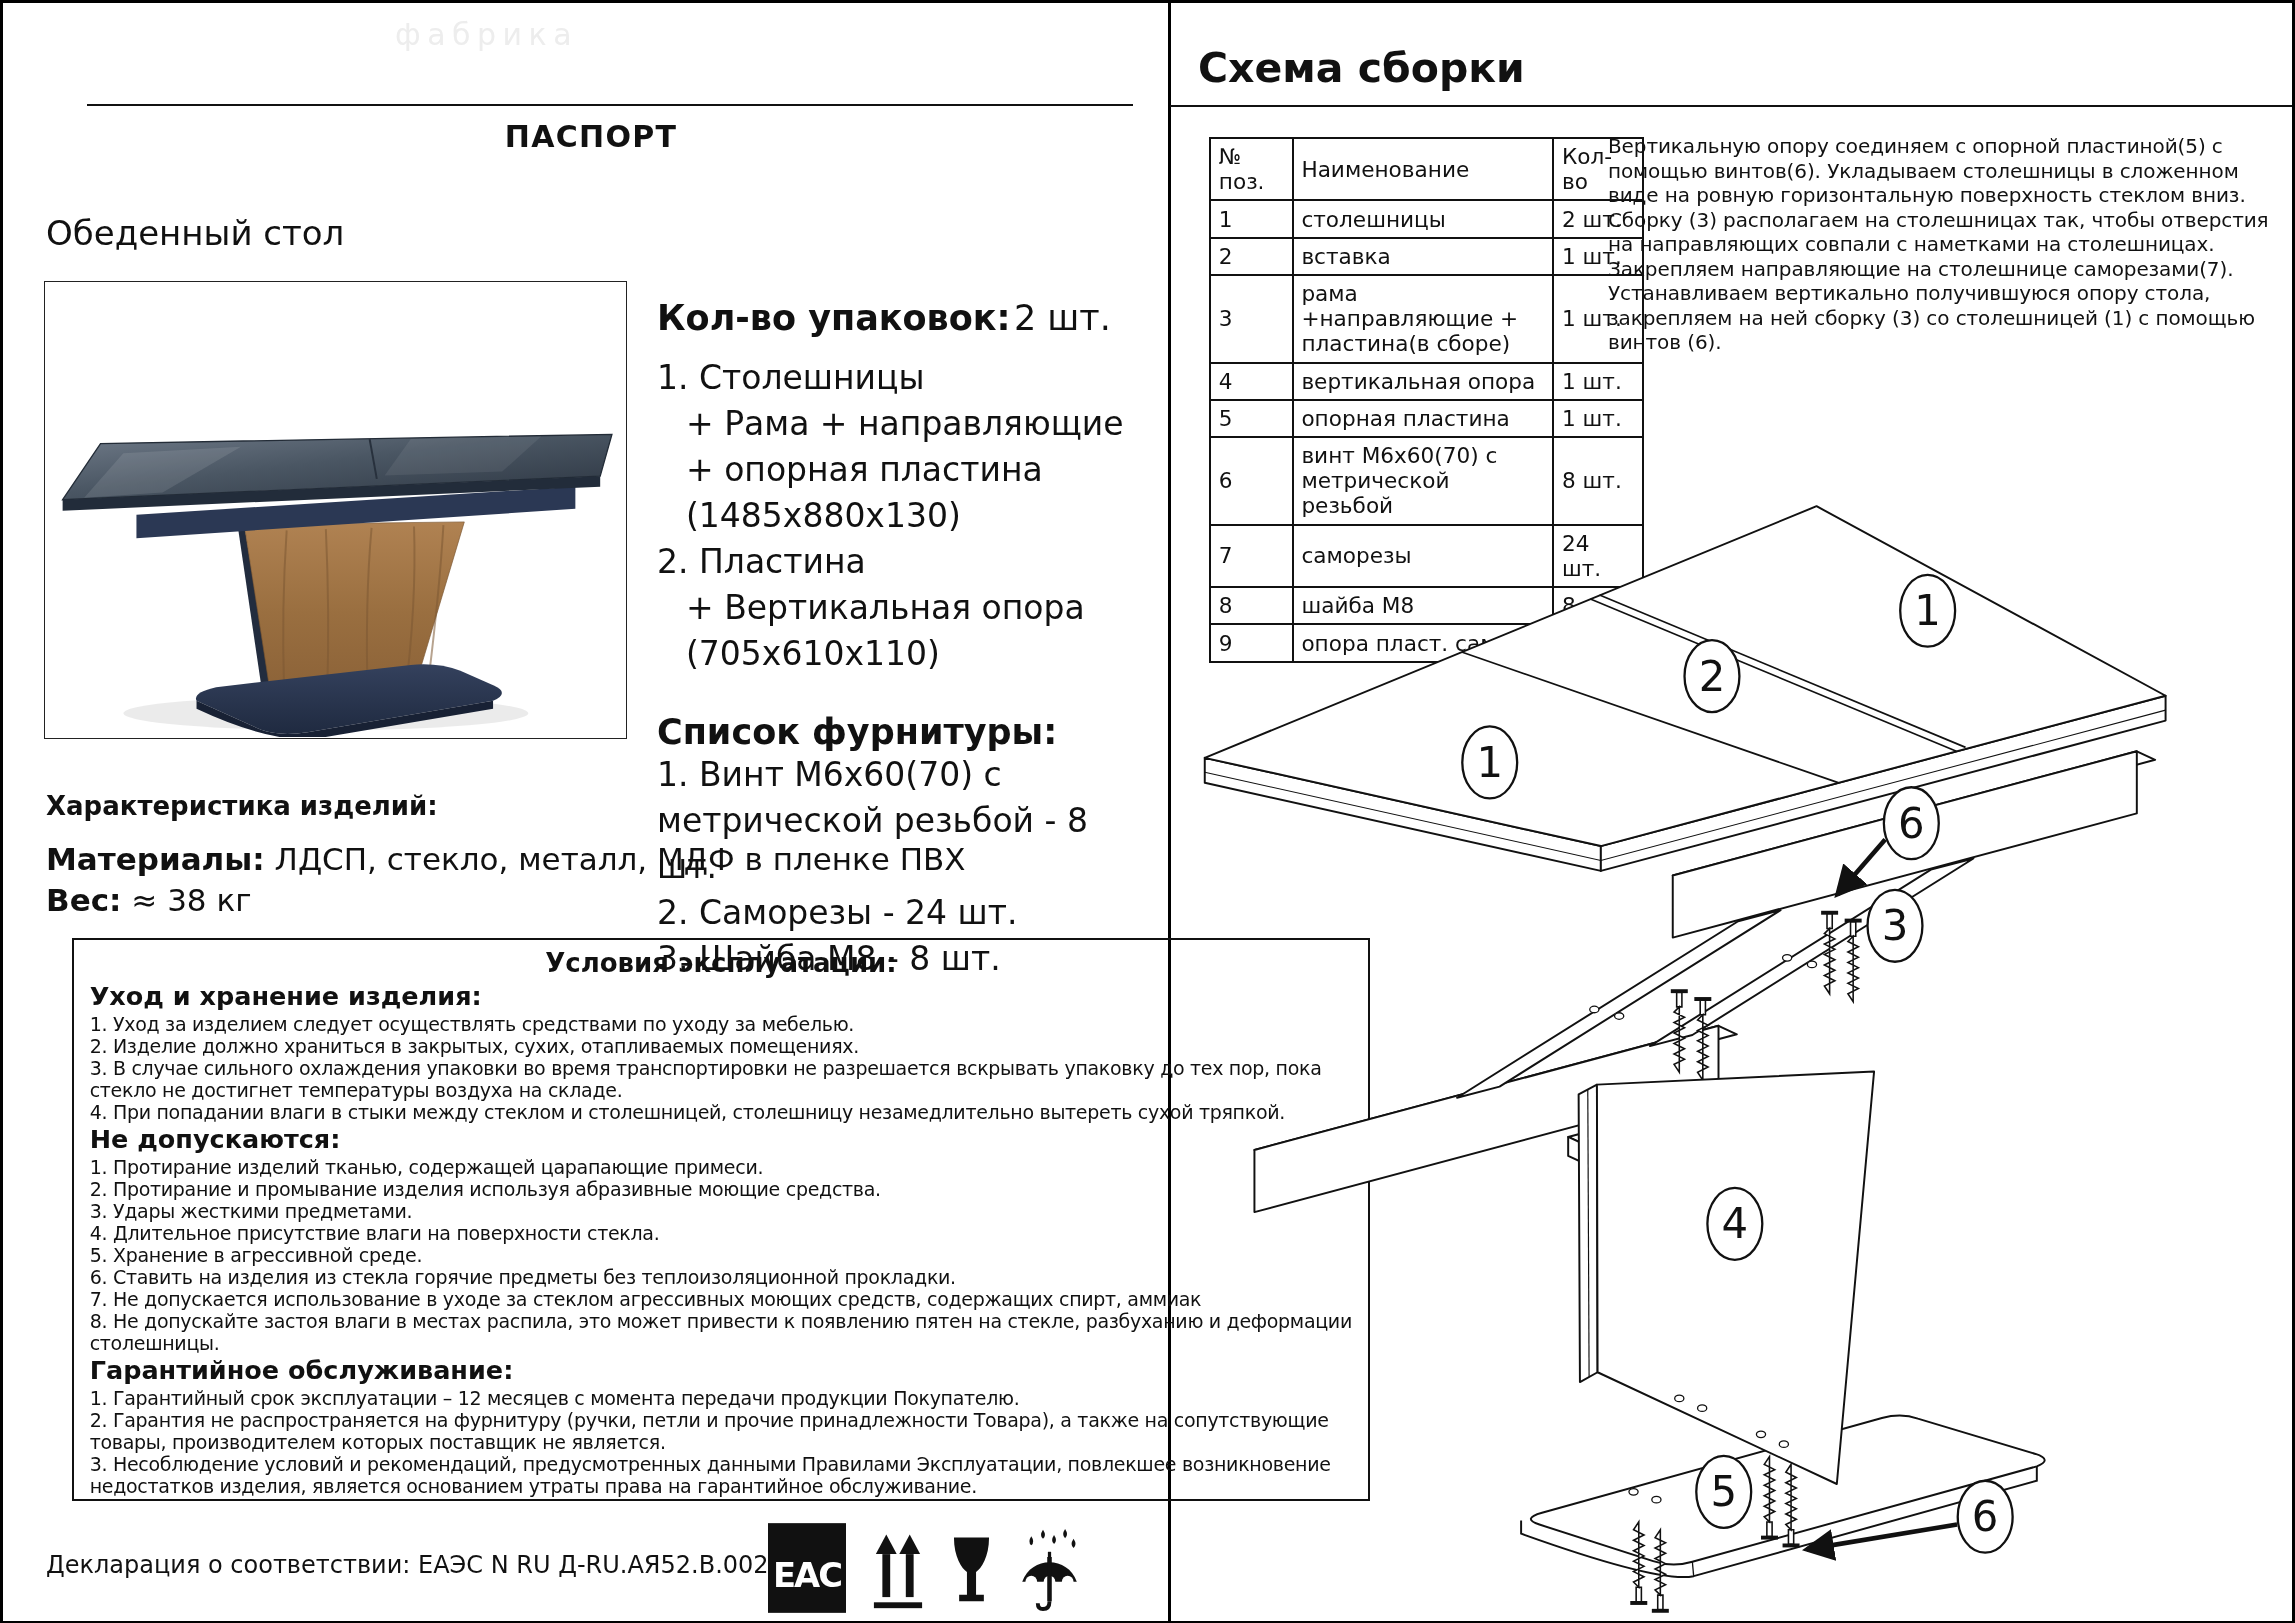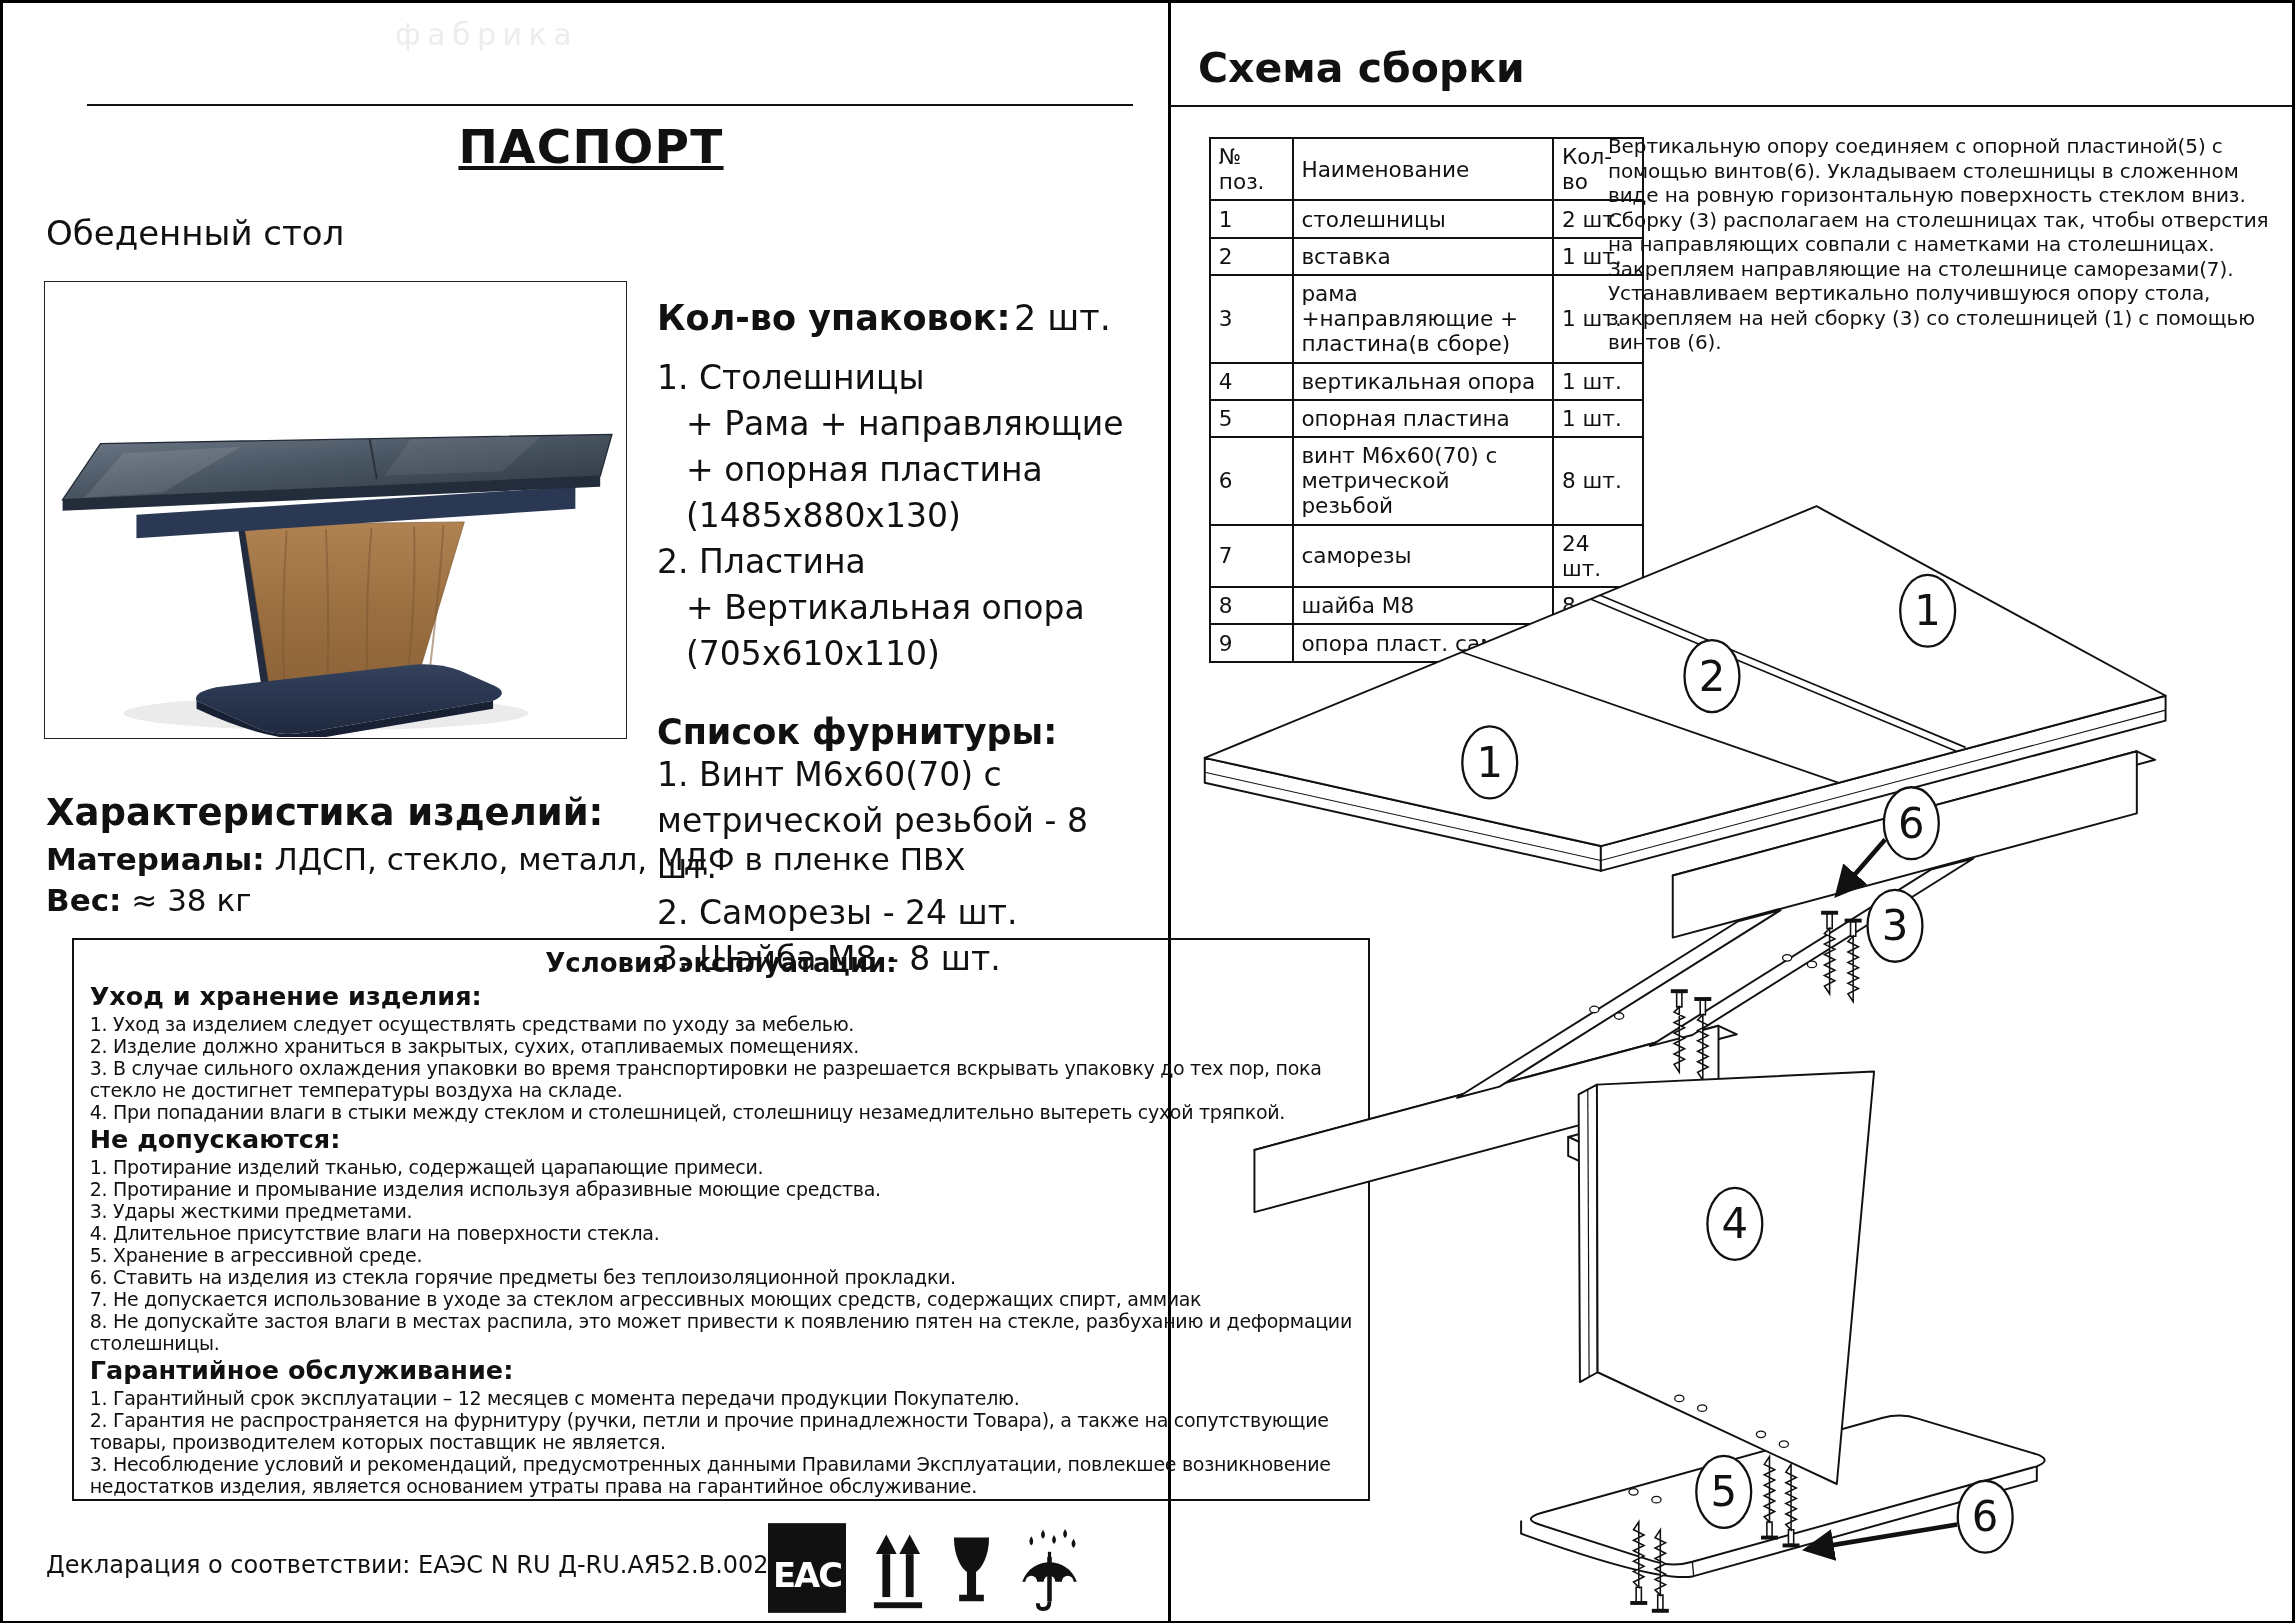--- a/index.html
+++ b/index.html
@@ -7,31 +7,31 @@
     position:relative;width:2295px;height:1624px;background:#fff;
     font-family:"DejaVu Sans","Liberation Sans",sans-serif;color:#111;
     border:3.9px solid #000;box-sizing:border-box;overflow:hidden;
   }
   .abs{position:absolute;}
   .hline{position:absolute;background:#111;height:2px;}
   #page-divider{position:absolute;top:0;bottom:0;left:1165px;width:2.6px;background:#000;}
 
   
   #watermark{left:392px;top:14.4px;font-size:30px;letter-spacing:6.5px;color:#ededed;}
-  #passport-title{left:196px;top:116px;width:784px;text-align:center;font-size:47px;font-weight:bold;letter-spacing:1.3px;text-decoration:underline;}
+  #passport-title{left:196px;top:116px;width:784px;text-align:center;font-size:30px;font-weight:bold;letter-spacing:1.3px;}
   #product-name{left:43px;top:210px;font-size:34px;}
   #photo-box{left:41px;top:278px;width:583px;height:458px;border:1.3px solid #222;box-sizing:border-box;}
   #pack-col{left:654px;top:295px;width:487px;}
   .h-bold{font-size:35px;font-weight:bold;}
   .h-val{font-size:35px;}
   .pk{font-size:33px;line-height:46px;}
   .pk.ind{padding-left:29px;}
   #hardware{margin-top:35px;}
   .hw{font-size:33px;line-height:46px;}
-  #char-title{left:43px;top:788px;font-size:37px;font-weight:bold;}
+  #char-title{left:43px;top:788px;font-size:26px;font-weight:bold;}
   #materials{left:43px;top:838px;font-size:31px;}
   #weight{left:43px;top:879px;font-size:31px;}
   .lbl-b{font-weight:bold;text-align:right;}
   #cond-box{left:41px;top:935px;width:1298px;height:563px;border:2px solid #111;box-sizing:border-box;padding:6.5px 15.7px 0 15.7px;margin-left:28px;}
   #cond-title{text-align:center;font-size:26px;font-weight:bold;line-height:33px;}
   .sec-h{font-size:25.5px;font-weight:bold;line-height:33px;}
   .box-item{font-size:19px;line-height:22px;letter-spacing:-0.3px;}
   #declaration{left:43px;top:1548px;font-size:24px;}
   #icons-row{left:765px;top:1518px;height:92px;display:flex;align-items:flex-end;gap:24px;}
 

